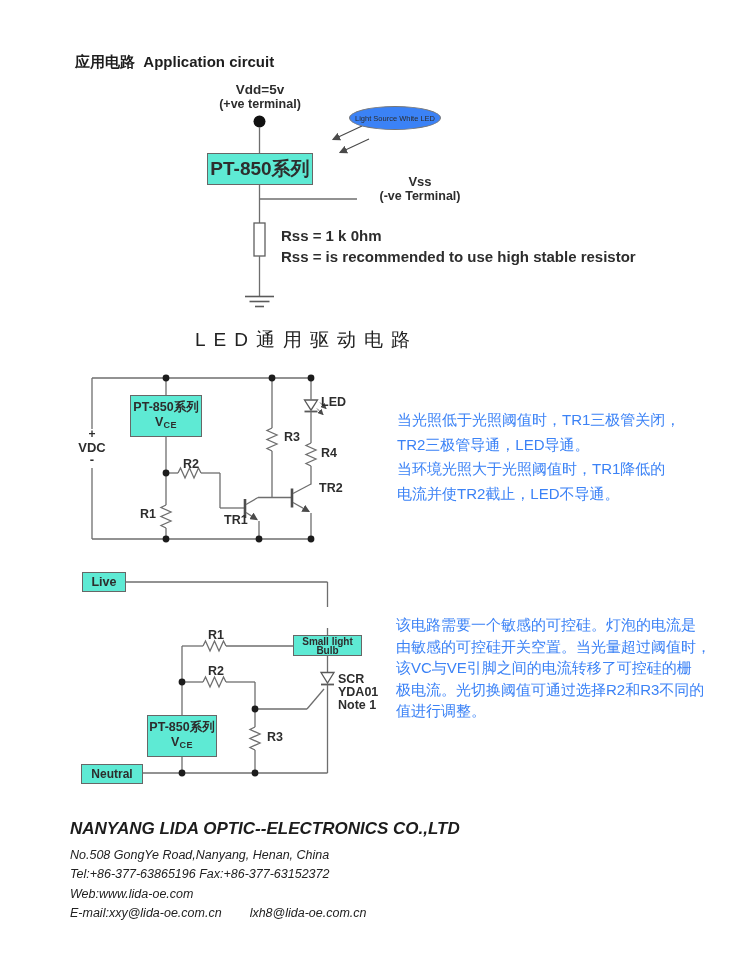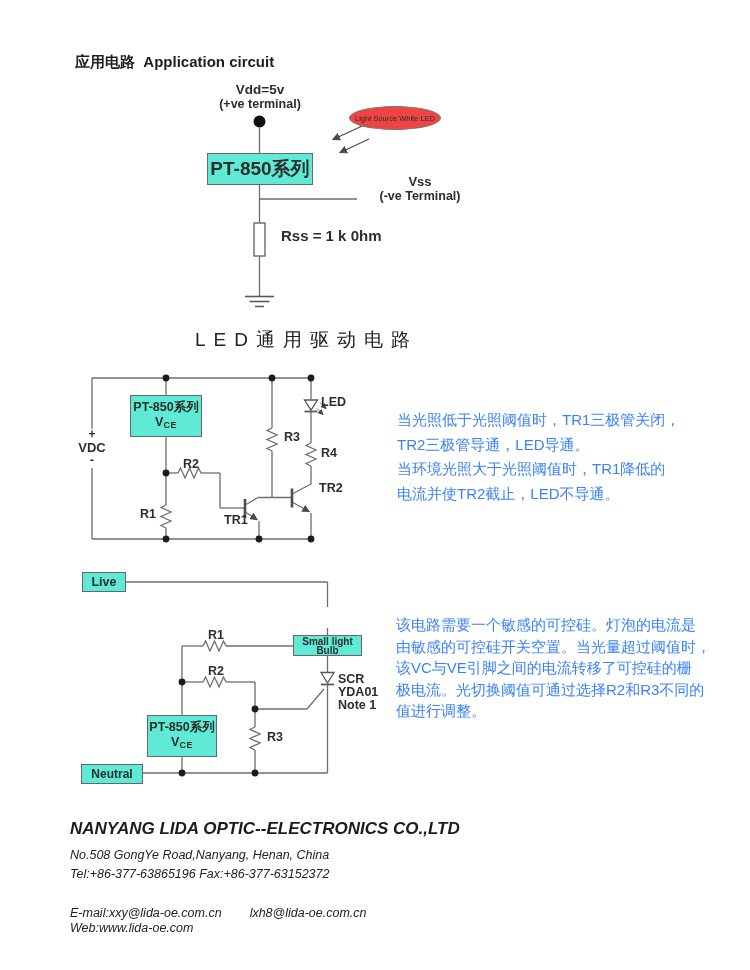--- a/index.html
+++ b/index.html
@@ -14,21 +14,21 @@
     position:absolute;z-index:2;border:1.4px solid #676767;background:#5eead4;
     display:flex;flex-direction:column;align-items:center;justify-content:center;
     color:#2d2d2d;text-align:center;box-sizing:border-box;
   }
   .cn{font-size:15px;color:#3b82f6;}
   .sub{font-size:9px;vertical-align:-2px;letter-spacing:0.5px;}
   .footer-line{font-style:italic;font-size:12.5px;color:#222;}
   .ellipse{
     position:absolute;z-index:2;border:1px solid #777;border-radius:50%;
     display:flex;align-items:center;justify-content:center;
-    font-size:7.5px;color:#2d2d2d;background:#ef4444;
+    font-size:7.5px;color:#2d2d2d;background:#3b82f6;
   }
 </style>
 </head>
 <body>
 
 <div id="page">
 
   <svg id="wires" width="750" height="970" viewBox="0 0 750 970">
     <defs>
       <marker id="arr" viewBox="0 0 10 10" refX="8.5" refY="5" markerWidth="7.5" markerHeight="7.5" orient="auto">
@@ -161,20 +161,21 @@
     <span>PT-850系列</span>
   </div>
 
   <div class="txt" style="left:365px;top:174px;width:110px;text-align:center;font-weight:600;">
     <div style="font-size:13px;">Vss</div>
     <div style="font-size:12.5px;">(-ve Terminal)</div>
   </div>
 
   <div class="txt" style="left:281px;top:227px;font-size:15px;font-weight:600;">
     <div>Rss = 1 k 0hm</div>
+    <div style="margin-top:4px;">Rss = is recommended to use high stable resistor</div>
   </div>
 
   <div class="txt" style="left:195px;top:327px;font-size:19px;font-weight:500;letter-spacing:8px;color:#222;">LED通用驱动电路</div>
 
   <div class="txt" style="left:72px;top:428px;width:40px;text-align:center;line-height:12px;">
     <div style="font-size:12px;font-weight:600;">+</div>
     <div style="font-size:13px;font-weight:600;margin-top:2px;">VDC</div>
     <div style="font-size:13px;font-weight:700;">-</div>
   </div>
 
@@ -230,18 +231,18 @@
     <div>该电路需要一个敏感的可控硅。灯泡的电流是</div>
     <div>由敏感的可控硅开关空置。当光量超过阈值时，</div>
     <div>该VC与VE引脚之间的电流转移了可控硅的栅</div>
     <div>极电流。光切换阈值可通过选择R2和R3不同的</div>
     <div>值进行调整。</div>
   </div>
 
   <div class="txt" style="left:70px;top:819px;font-size:17px;font-weight:700;font-style:italic;color:#1c1c1c;">NANYANG LIDA OPTIC--ELECTRONICS CO.,LTD</div>
   <div class="txt footer-line" style="left:70px;top:848px;">No.508 GongYe Road,Nanyang, Henan, China</div>
   <div class="txt footer-line" style="left:70px;top:867px;">Tel:+86-377-63865196 Fax:+86-377-63152372</div>
-  <div class="txt footer-line" style="left:70px;top:887px;margin-top:34px;">Web:www.lida-oe.com</div>
+  <div class="txt footer-line" style="left:70px;top:887px;">Web:www.lida-oe.com</div>
   <div class="txt footer-line" style="left:70px;top:906px;">
     <span>E-mail:xxy@lida-oe.com.cn</span><span style="display:inline-block;width:28px;"></span><span>lxh8@lida-oe.com.cn</span>
   </div>
 
 </div>
 
 </body></html>

